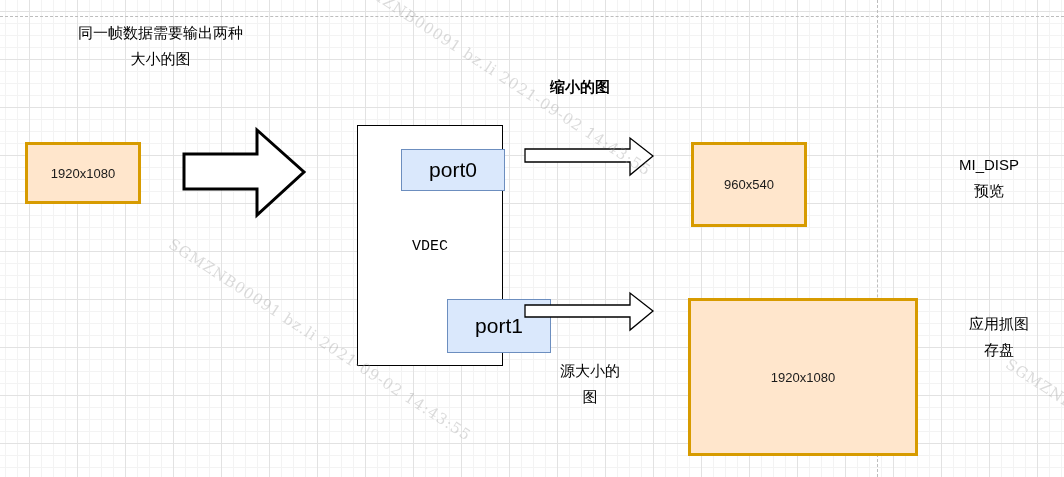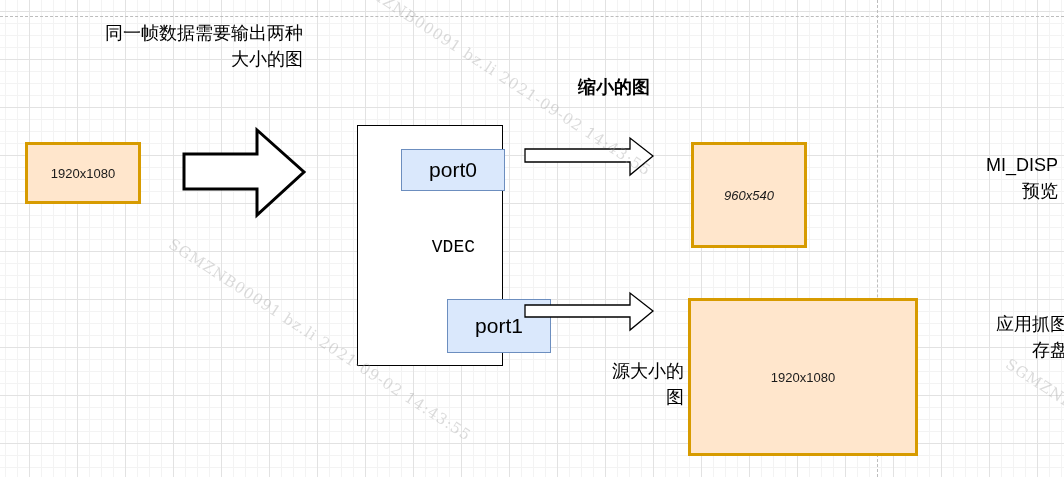--- a/index.html
+++ b/index.html
@@ -11,21 +11,21 @@
       linear-gradient(to bottom, #e2e2e2 1px, transparent 1px),
       linear-gradient(to right, #f3f3f3 1px, transparent 1px),
       linear-gradient(to bottom, #f3f3f3 1px, transparent 1px);
     background-size:48px 48px, 48px 48px, 12px 12px, 12px 12px;
     background-position:29px 11px, 29px 11px, 5px 11px, 5px 11px;
     font-family:"Liberation Sans", "DejaVu Sans", sans-serif;
   }
   .abs { position:absolute; }
   .page-break-h { left:0; top:16px; width:1064px; height:0; border-top:1px dashed #bdbdbd; }
   .page-break-v { left:877px; top:0; width:0; height:477px; border-left:1px dashed #bdbdbd; }
-  .label { color:#000; text-align:right; font-size:18px; line-height:26px; white-space:pre-line; }
+  .label { color:#000; text-align:center; font-size:15px; line-height:26px; white-space:pre-line; }
   .img-box {
     box-sizing:border-box; background:#ffe6cc; border:3px solid #d79b00;
     display:flex; align-items:center; justify-content:center;
     font-size:13px; color:#1a1a1a;
   }
   .vdec { box-sizing:border-box; left:357px; top:125px; width:146px; height:241px; border:1.3px solid #000; background:#fff; }
   .port {
     box-sizing:border-box; background:#dae8fc; border:1.3px solid #6c8ebf;
     display:flex; align-items:center; justify-content:center; font-size:21px; color:#000;
   }
@@ -64,24 +64,24 @@
 </div>
 
 <svg class="abs arrow" style="left:524px; top:137px;" width="132" height="40">
   <polygon points="1,12 106,12 106,1 129,19 106,38 106,25 1,25" fill="#fff" stroke="#000" stroke-width="1.3"></polygon>
 </svg>
 <svg class="abs arrow" style="left:524px; top:292px;" width="132" height="40">
   <polygon points="1,13 106,13 106,1 129,19 106,38 106,25 1,25" fill="#fff" stroke="#000" stroke-width="1.3"></polygon>
 </svg>
 
 <div class="abs label" style="left:510px; top:74px; width:140px;font-weight:bold;">缩小的图</div>
-<div class="abs label" style="left:544px; top:358px; width:140px;font-family:Liberation Serif, serif;">源大小的
+<div class="abs label" style="left:520px; top:358px; width:140px;font-family:Liberation Serif, serif;">源大小的
 图</div>
 
-<div class="abs img-box" style="left:691px; top:142px; width:116px; height:106px;font-style:italic;">
+<div class="abs img-box" style="left:691px; top:142px; width:116px; height:85px;">
   <span>960x540</span>
 </div>
 <div class="abs img-box" style="left:688px; top:298px; width:230px; height:158px;">
   <span>1920x1080</span>
 </div>
 
 <div class="abs label" style="left:920px; top:152px; width:138px;">MI_DISP
 预览</div>
 <div class="abs label" style="left:930px; top:311px; width:138px;">应用抓图
 存盘</div>

